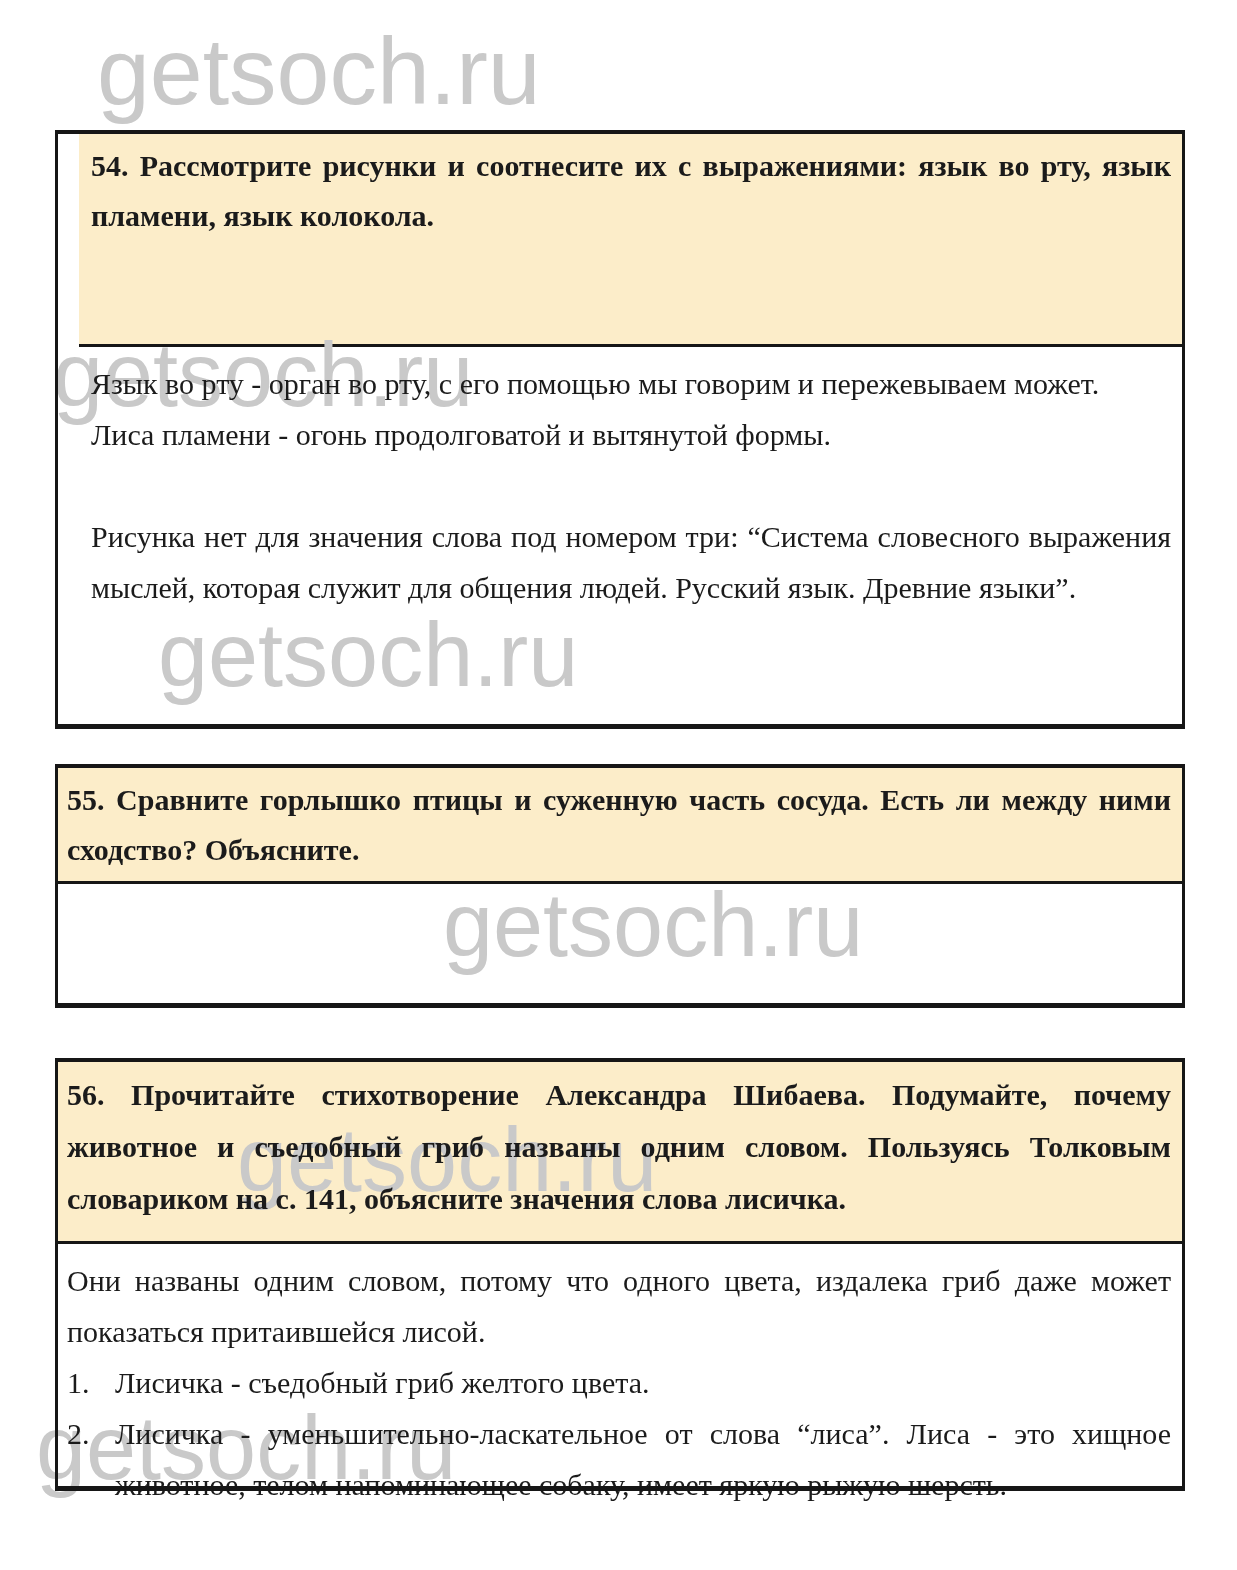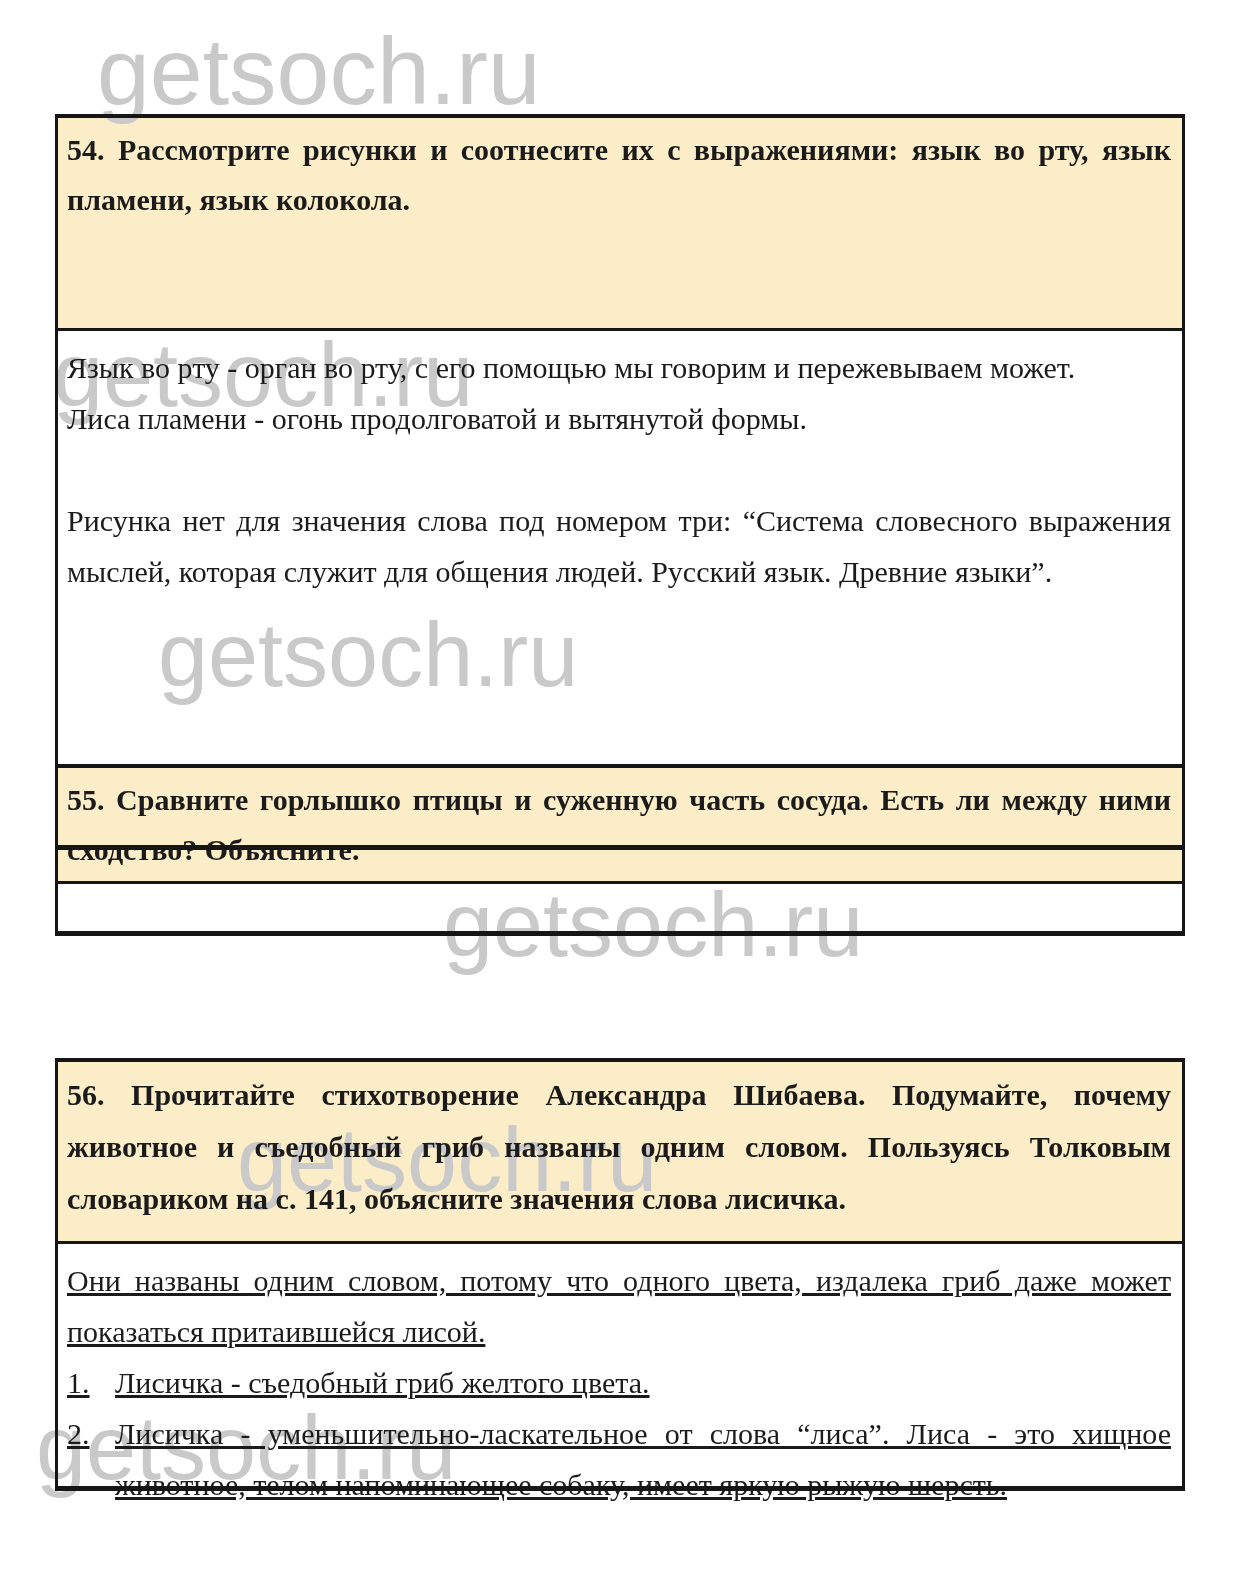--- a/index.html
+++ b/index.html
@@ -28,22 +28,22 @@
   .wm4{left:443px;top:844px;font-size:90px;}
   .wm5{left:237px;top:1079px;font-size:90px;}
   .wm6{left:36px;top:1367px;font-size:90px;}
 
   .qa-block{
     position:absolute;
     left:55px;
     width:1130px;
     box-sizing:border-box;
   }
-  .block-54{top:78px;height:736px;}
-  .block-55{top:728px;height:172px;}
+  .block-54{top:94px;height:599px;padding-left:24px;}
+  .block-55{top:728px;height:244px;}
   .block-56{top:1022px;height:433px;}
 
   
   .frame{
     position:absolute;inset:0;
     border:3px solid #161616;
     border-top-width:4px;
     border-bottom-width:5px;
     z-index:3;
     pointer-events:none;
@@ -66,21 +66,21 @@
   .q-answer{
     background:#ffffff;
     box-sizing:border-box;
     padding:11px 14px 0 12px;
     font-size:30px;
     line-height:51px;
     text-align:justify;
   }
   .block-54 .q-answer{height:379px;}
   .block-55 .q-answer{height:119px;}
-  .block-56 .q-answer{height:262px;text-decoration:underline;}
+  .block-56 .q-answer{height:262px;}
 
   p{margin:0;position:relative;z-index:2;}
   p.gap-above{margin-top:51px;}
 
   .list-item{
     display:flex;
     position:relative;z-index:2;
   }
   .list-num{
     flex:0 0 48px;

